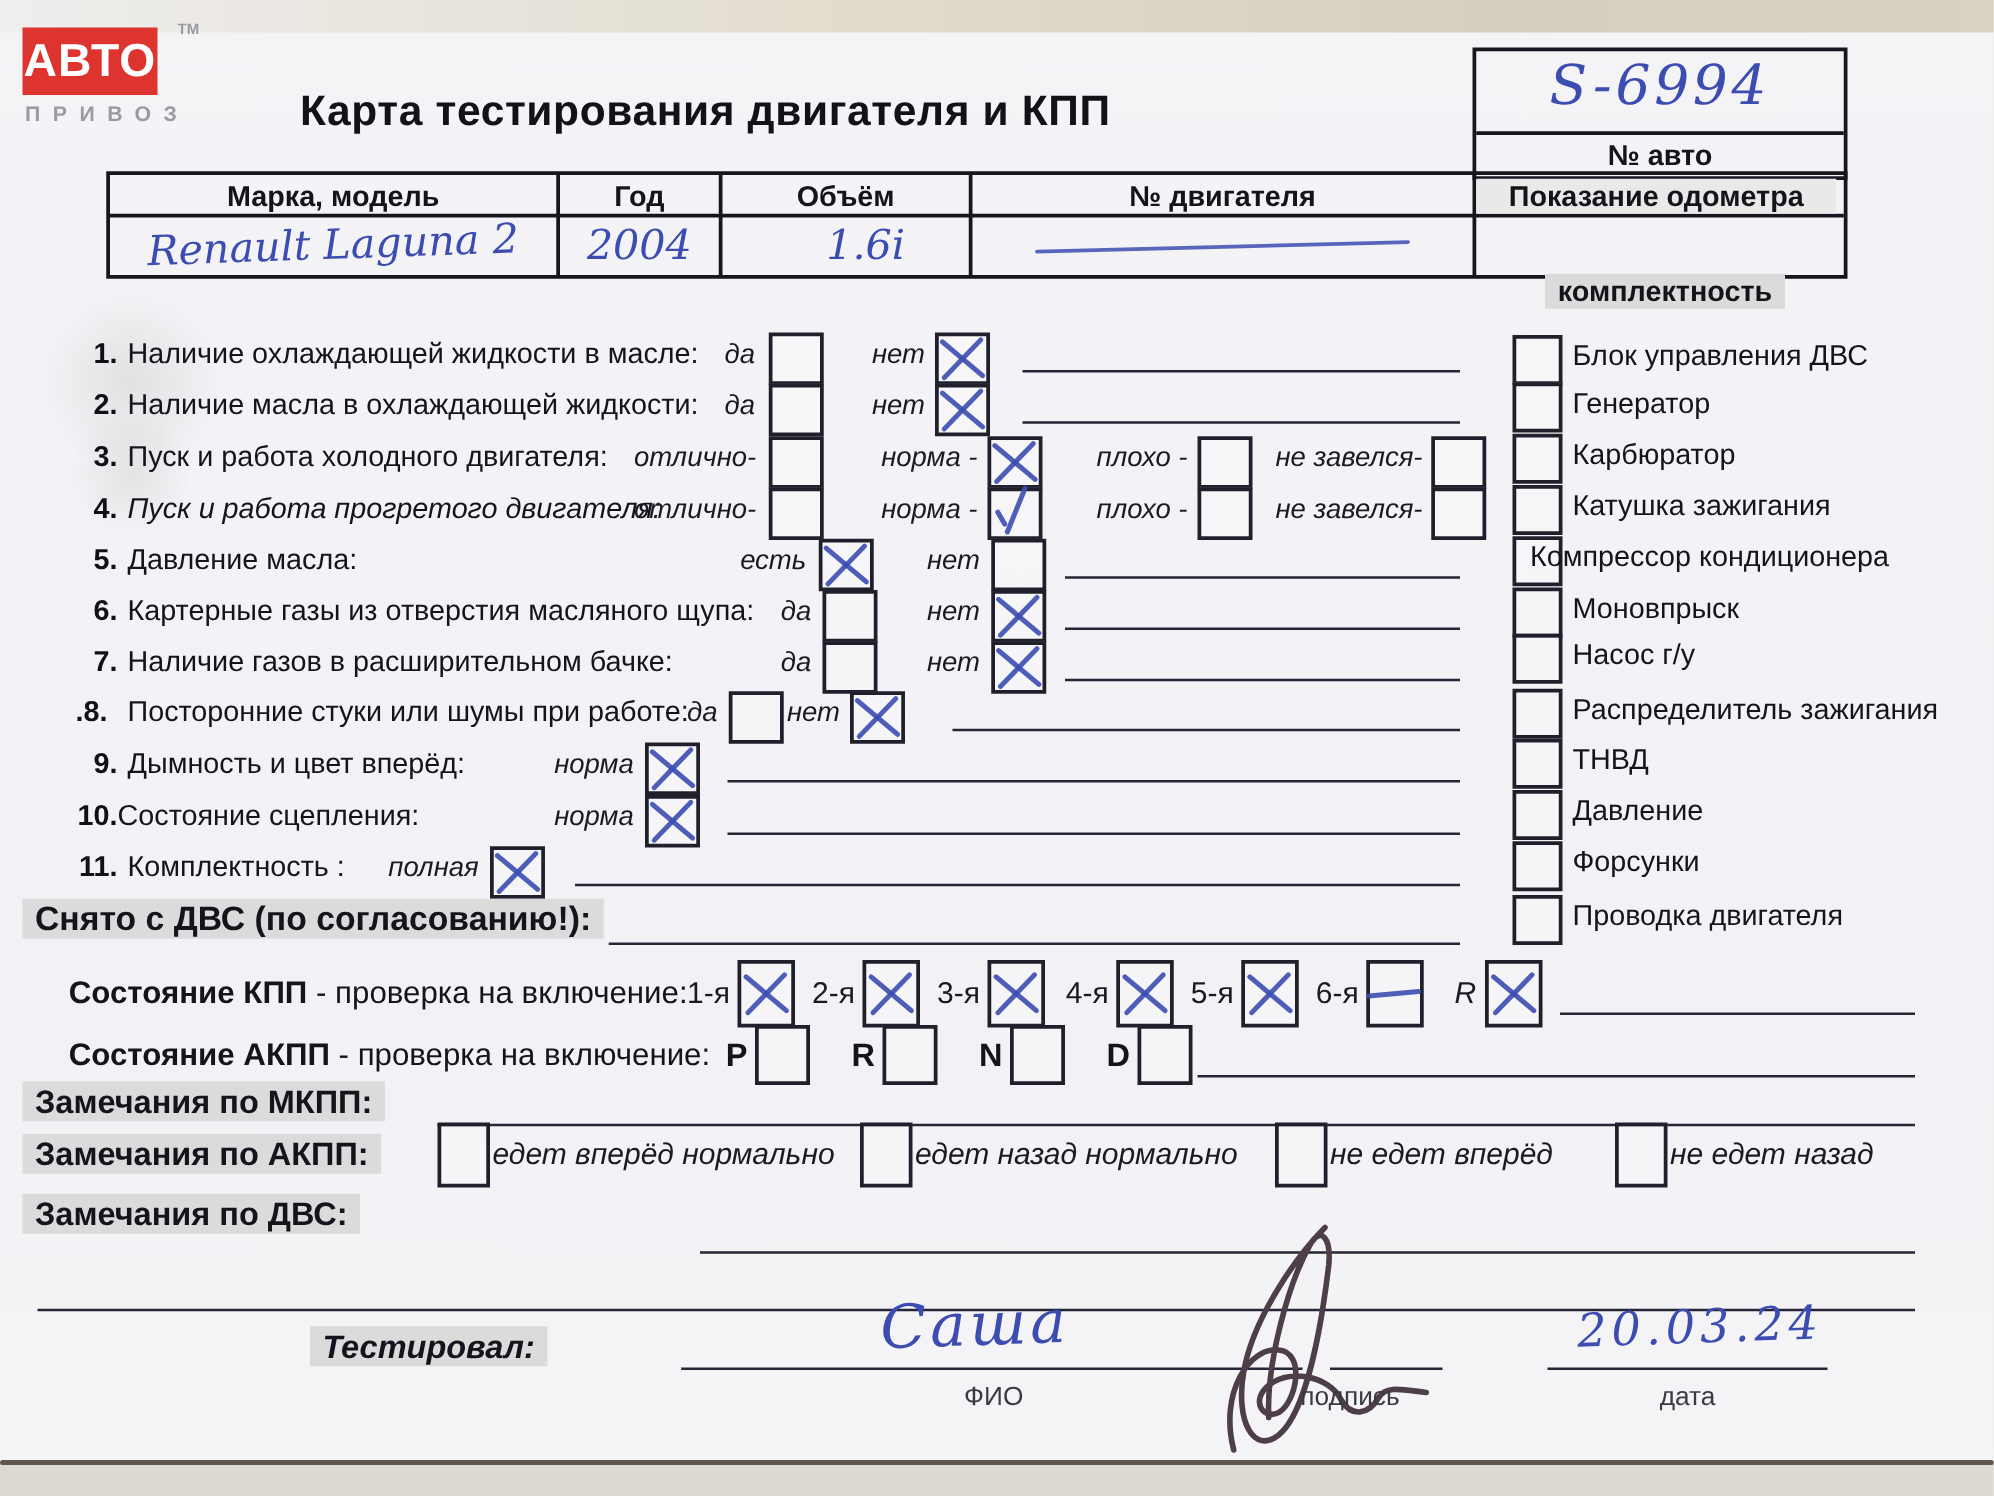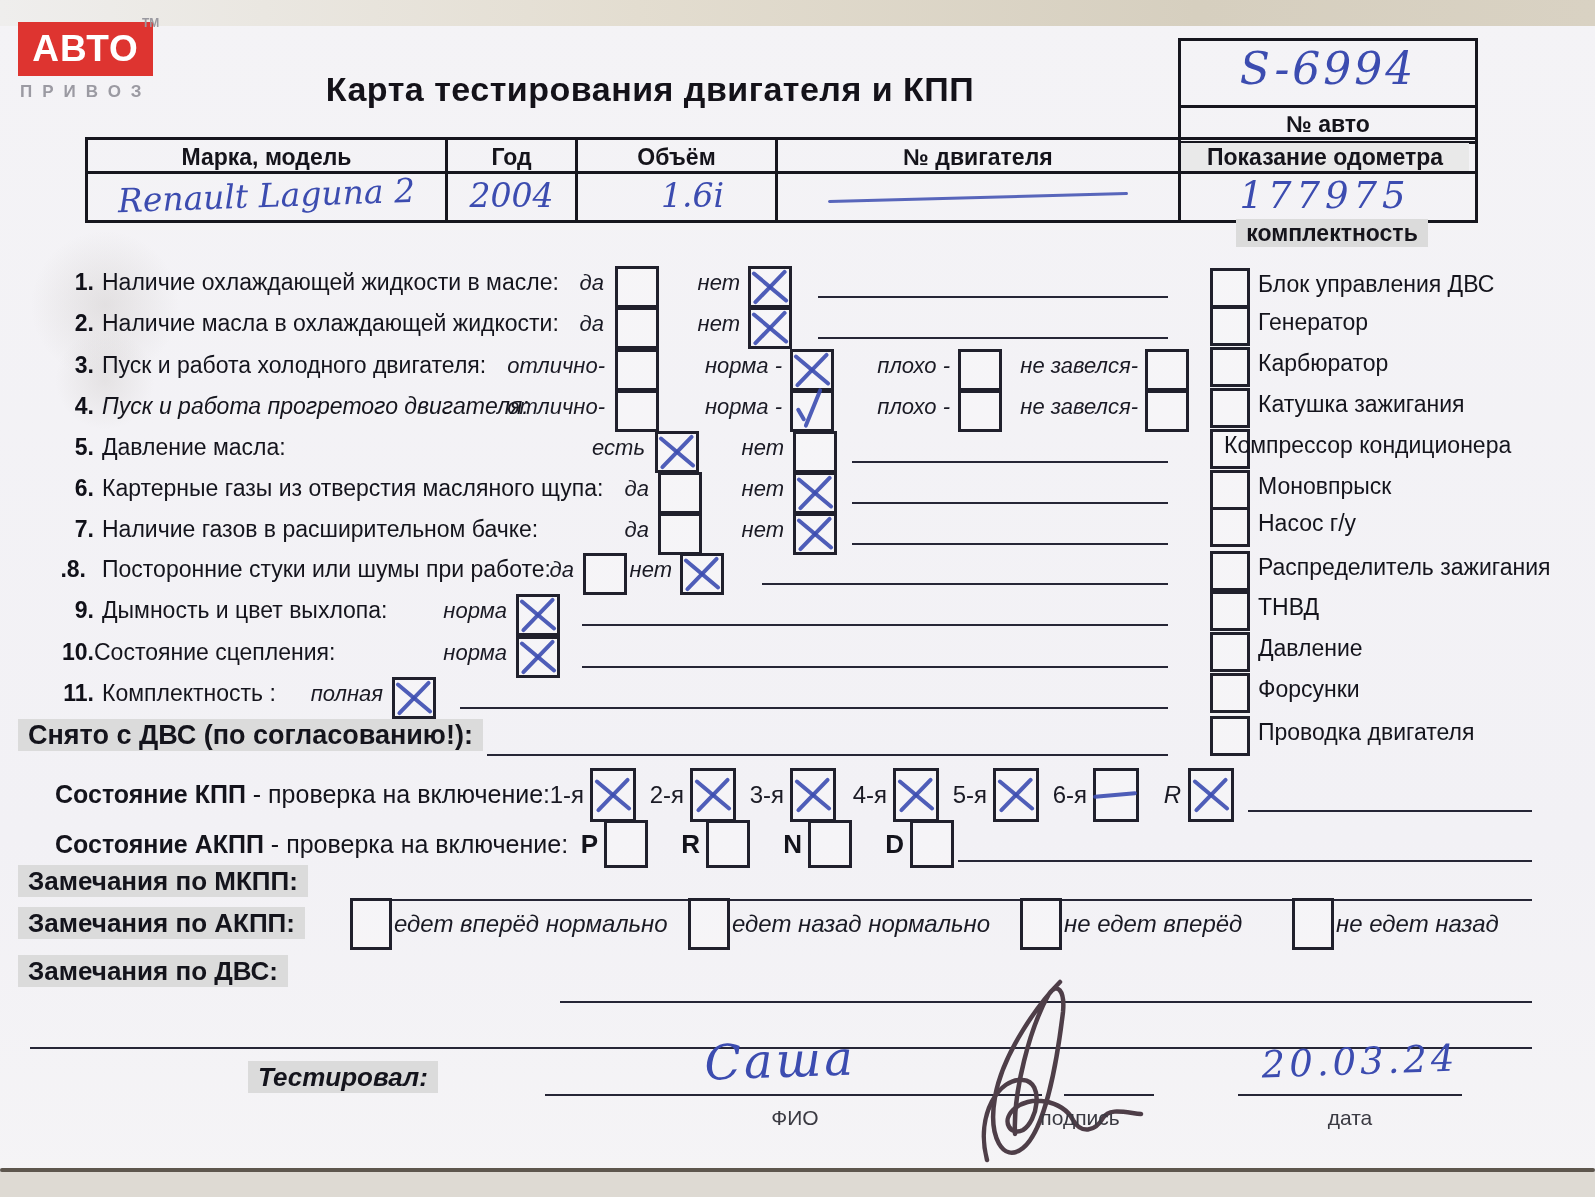--- a/index.html
+++ b/index.html
@@ -10,27 +10,27 @@
   }
   .page{position:absolute;left:0;top:0;width:1595px;height:1197px;
     background:linear-gradient(180deg,#f4f3f6 0%,#f2f1f5 70%,#f5f4f6 100%);}
   .top-edge{position:absolute;left:0;top:0;width:1595px;height:26px;
     background:linear-gradient(90deg,#efeeed 0%,#e3ddd0 40%,#d6cfbf 75%,#d9d2c3 100%);}
   .bottom-line{position:absolute;left:0;top:1168px;width:1595px;height:4px;
     background:#5d564d;border-radius:2px;box-shadow:0 2px 2px rgba(90,80,70,.4);}
   .bottom-edge{position:absolute;left:0;top:1172px;width:1595px;height:25px;background:#dedad3;}
   .stain{position:absolute;border-radius:50%;pointer-events:none;}
   
-  .logo-box{position:absolute;left:18px;top:22px;width:135px;height:54px;background:#de3430;
+  .logo-box{position:absolute;left:18px;top:22px;width:108px;height:54px;background:#de3430;
     color:#ffffff;font-weight:bold;font-size:37px;letter-spacing:1px;
     display:flex;align-items:center;justify-content:center;}
   .logo-tm{position:absolute;left:142px;top:16px;font-size:12px;color:#9a99a0;font-weight:bold;}
   .logo-sub{position:absolute;left:20px;top:82px;font-size:17px;font-weight:bold;
     letter-spacing:10px;color:#9b9aa2;}
-  .title{position:absolute;left:240px;top:70px;width:820px;text-align:center;
+  .title{position:absolute;left:240px;top:70px;width:820px;text-align:left;
     font-size:34px;font-weight:bold;color:#141219;letter-spacing:.5px;}
   
   .hand{font-family:"DejaVu Serif",serif;font-style:italic;color:#3c4cb0;}
   
   .autobox{position:absolute;left:1178px;top:38px;width:294px;height:100px;border:3px solid #16161e;}
   .autobox .divider{position:absolute;left:0;top:64px;width:100%;height:3px;background:#16161e;}
   .auto-value{position:absolute;left:0;top:2px;width:100%;text-align:center;font-size:44px;letter-spacing:3px;}
   .auto-label{position:absolute;left:0;top:70px;width:100%;text-align:center;font-size:23px;font-weight:bold;color:#15141b;}
   
   .vtable{position:absolute;left:85px;top:137px;width:1387px;height:80px;border:3px solid #16161e;}
@@ -106,21 +106,20 @@
     <div class="vdiv" style="left:1090px;"></div>
     <div class="th" style="left:0;width:357px;">Марка, модель</div>
     <div class="th" style="left:360px;width:127px;">Год</div>
     <div class="th" style="left:490px;width:197px;">Объём</div>
     <div class="th" style="left:1093px;width:288px;background:#e9e9e9;">Показание одометра</div>
     <div class="th" style="left:690px;width:400px;">№ двигателя</div>
     <div class="tv hand" style="left:6px;width:345px;transform:rotate(-2deg);">Renault Laguna 2</div>
     <div class="tv hand" style="left:360px;width:127px;">2004</div>
     <div class="tv hand" style="left:490px;width:229px;">1.6i</div>
     <div class="scribble" style="left:740px;top:56px;width:300px;transform:rotate(-1.5deg);"></div>
-    <div class="tv hand" style="left:1093px;width:288px;font-size:37px;letter-spacing:5px;">177975</div>
   </div>
 
   <div class="kompl"><span class="hl">комплектность</span></div>
 
   <div class="cb cb-sm" style="left:1210px;top:268px;"></div>
   <div class="lbl" style="left:1258px;top:271px;">Блок управления ДВС</div>
   <div class="cb cb-sm" style="left:1210px;top:306px;"></div>
   <div class="lbl" style="left:1258px;top:309px;">Генератор</div>
   <div class="cb cb-sm" style="left:1210px;top:347px;"></div>
   <div class="lbl" style="left:1258px;top:350px;">Карбюратор</div>
@@ -207,21 +206,21 @@
 
   <div class="num" style="left:42px;top:556px;">.8.</div>
   <div class="lbl" style="left:102px;top:556px;">Посторонние стуки или шумы при работе:</div>
   <div class="opt" style="left:512px;top:557px;width:62px;">да</div>
   <div class="cb" style="left:583px;top:553px;"></div>
   <div class="opt" style="left:618px;top:557px;width:54px;">нет</div>
   <div class="cb mark-x" style="left:680px;top:553px;"></div>
   <div class="wline" style="left:762px;top:583px;width:406px;"></div>
 
   <div class="num" style="left:50px;top:597px;">9.</div>
-  <div class="lbl" style="left:102px;top:597px;">Дымность и цвет выхлопа:</div>
+  <div class="lbl" style="left:102px;top:597px;">Дымность и цвет вперёд:</div>
   <div class="opt" style="left:435px;top:598px;width:72px;">норма</div>
   <div class="cb mark-x" style="left:516px;top:594px;"></div>
   <div class="wline" style="left:582px;top:624px;width:586px;"></div>
 
   <div class="num" style="left:50px;top:639px;">10.</div>
   <div class="lbl" style="left:94px;top:639px;text-align:right;">Состояние сцепления:</div>
   <div class="opt" style="left:435px;top:640px;width:72px;">норма</div>
   <div class="cb mark-x" style="left:516px;top:636px;"></div>
   <div class="wline" style="left:582px;top:666px;width:586px;"></div>
 

